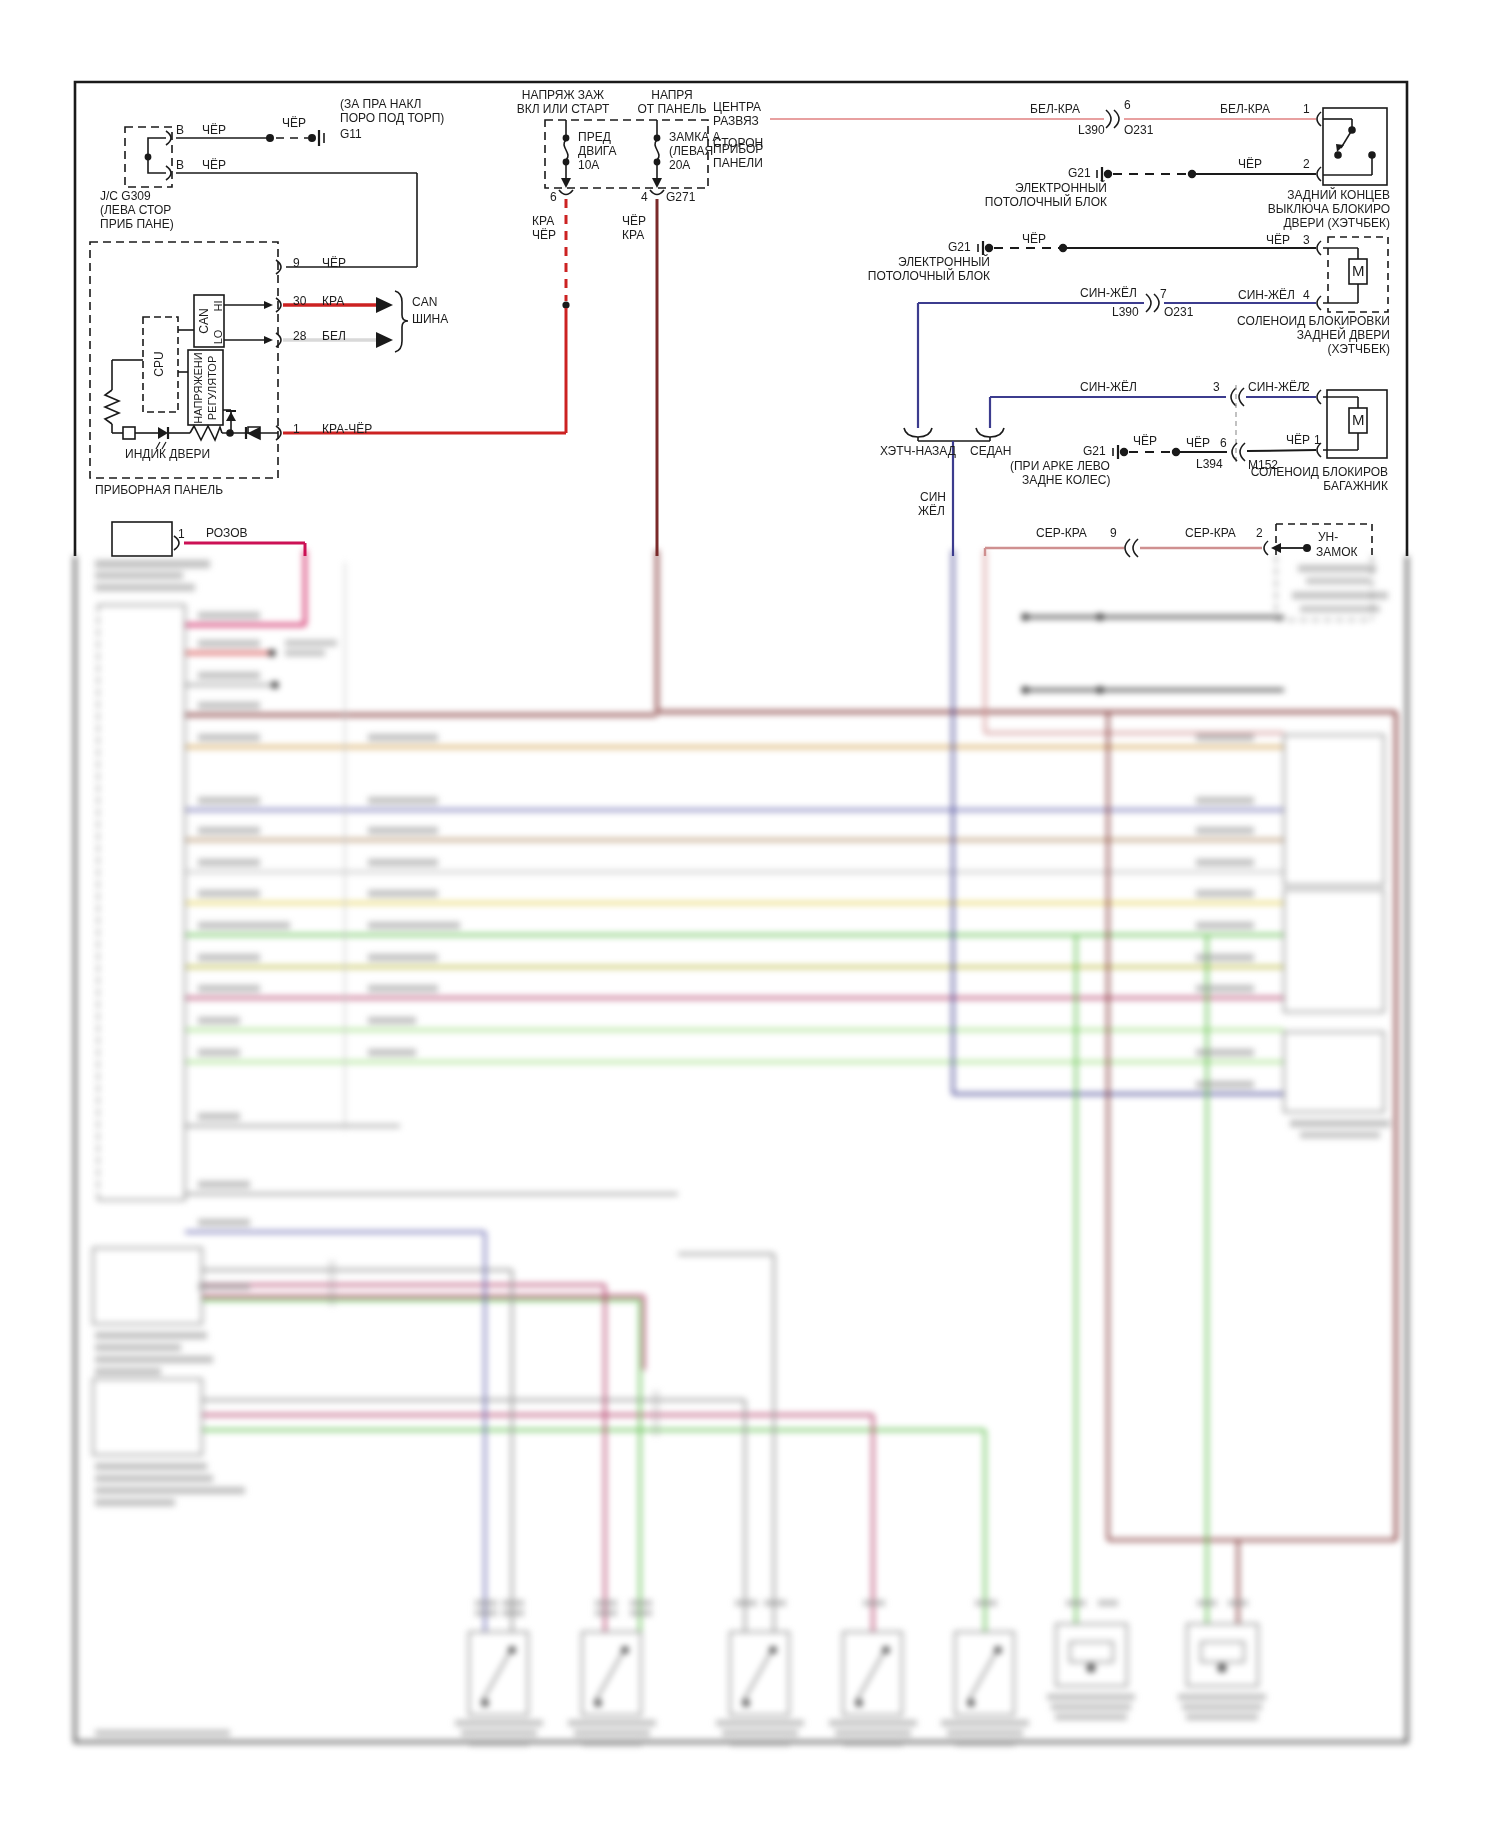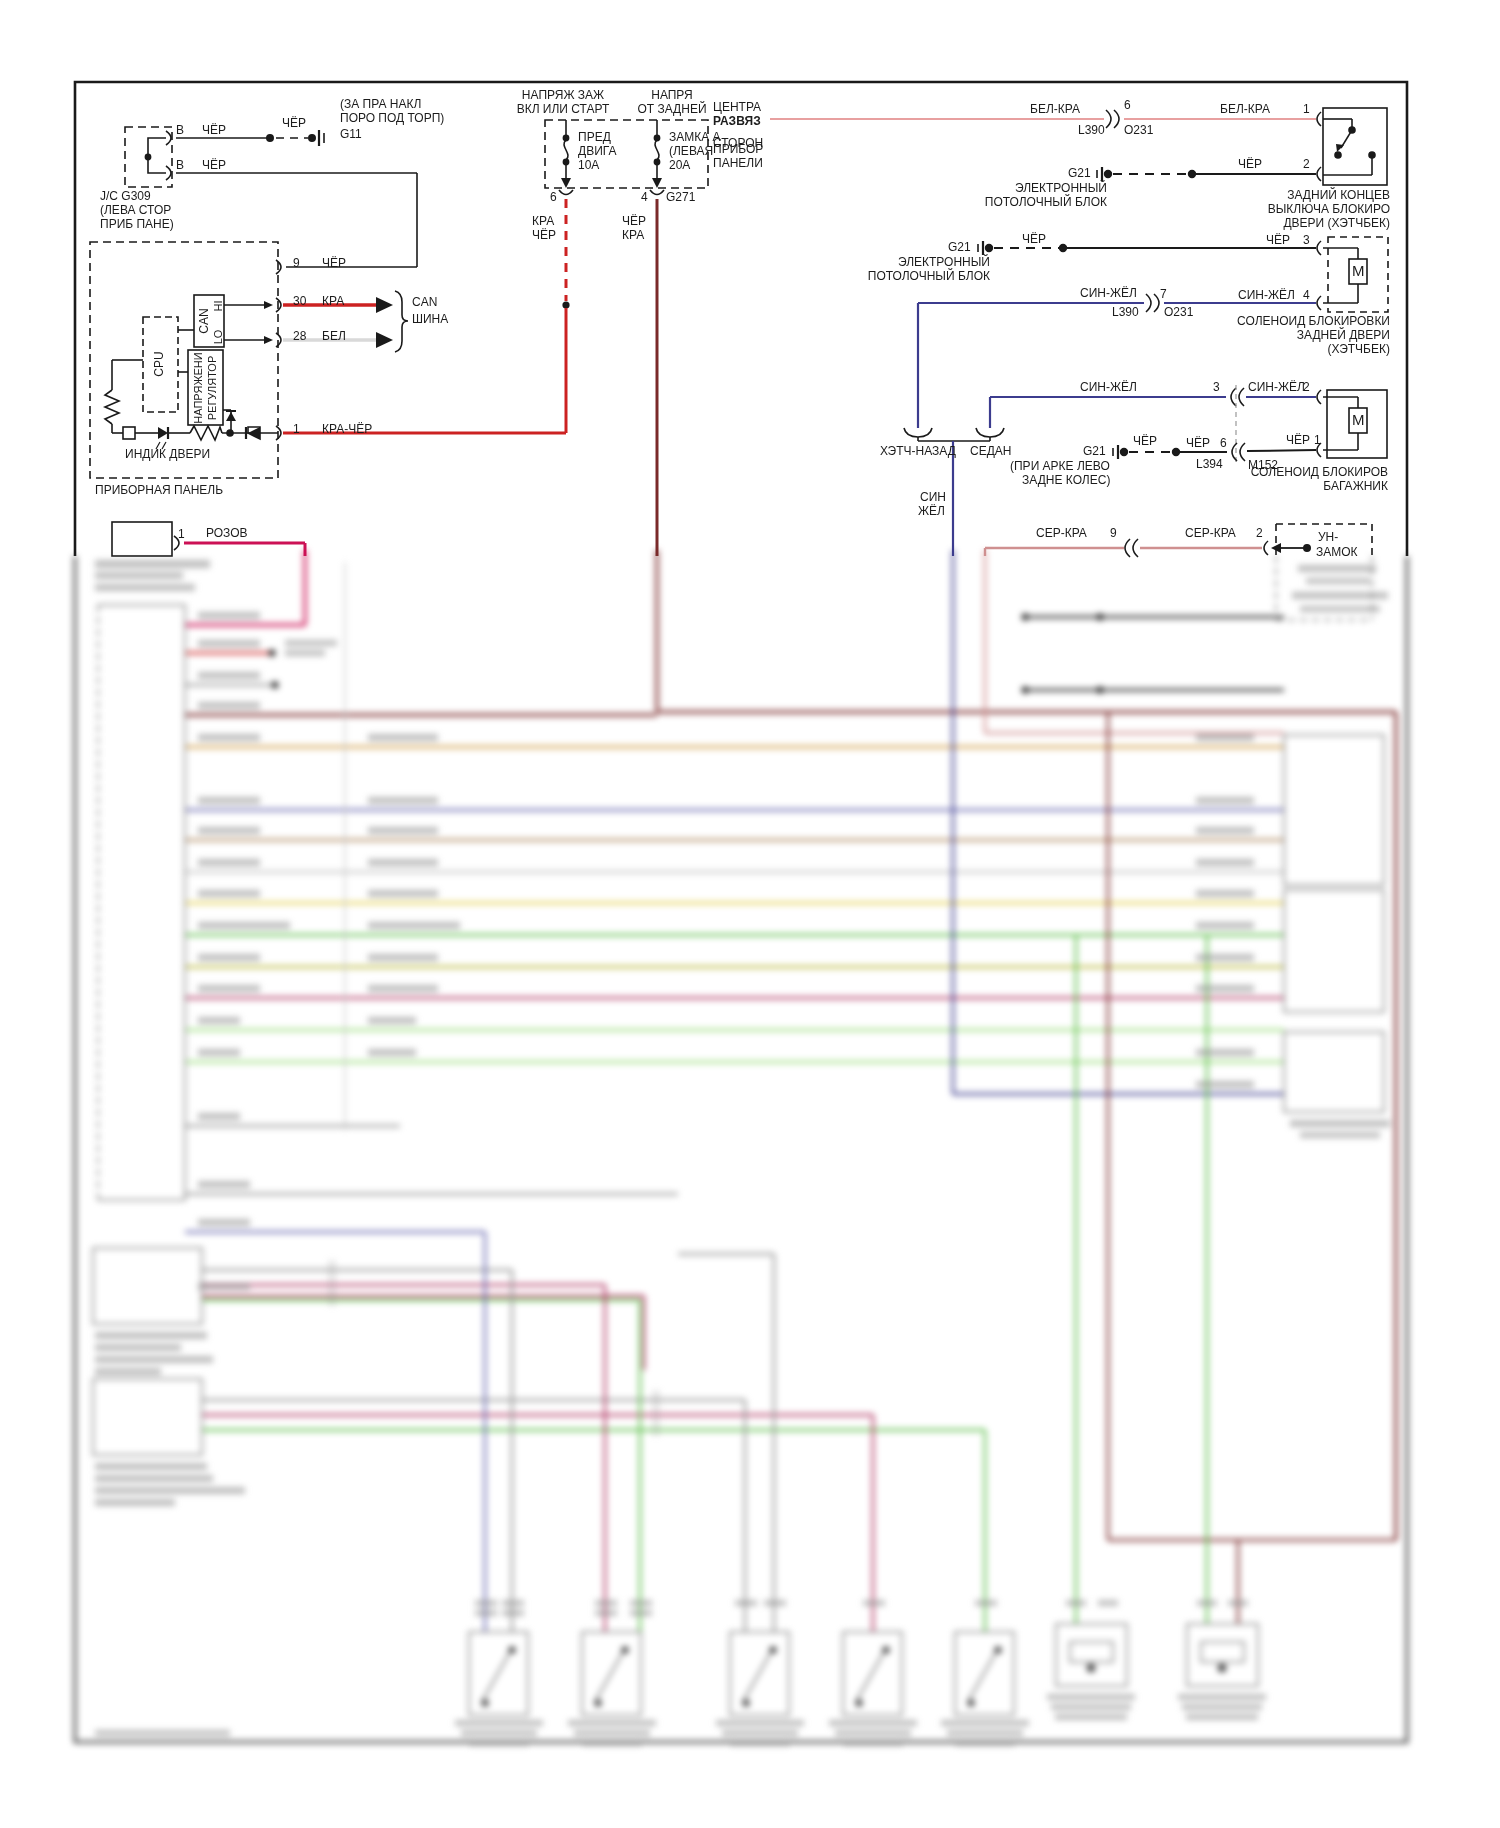--- a/index.html
+++ b/index.html
@@ -469,29 +469,29 @@
   <div class="lbl" style="left:340px;top:128px">G11</div>
   <div class="lbl" style="left:176px;top:159px">В</div>
   <div class="lbl" style="left:202px;top:159px">ЧЁР</div>
   <div class="lbl" style="left:100px;top:190px">J/C G309</div>
   <div class="lbl" style="left:100px;top:204px">(ЛЕВА СТОР</div>
   <div class="lbl" style="left:100px;top:218px">ПРИБ ПАНЕ)</div>
 
   <div class="lbl c" style="left:563px;top:89px">НАПРЯЖ ЗАЖ</div>
   <div class="lbl c" style="left:563px;top:103px">ВКЛ ИЛИ СТАРТ</div>
   <div class="lbl c" style="left:672px;top:89px">НАПРЯ</div>
-  <div class="lbl c" style="left:672px;top:103px">ОТ ЗАДНЕЙ</div>
+  <div class="lbl c" style="left:672px;top:103px">ОТ ПАНЕЛЬ</div>
   <div class="lbl" style="left:578px;top:131px">ПРЕД</div>
   <div class="lbl" style="left:578px;top:145px">ДВИГА</div>
   <div class="lbl" style="left:578px;top:159px">10А</div>
   <div class="lbl" style="left:669px;top:131px">ЗАМКА А</div>
   <div class="lbl" style="left:669px;top:145px">(ЛЕВАЯ</div>
   <div class="lbl" style="left:669px;top:159px">20А</div>
   <div class="lbl" style="left:713px;top:101px">ЦЕНТРА</div>
-  <div class="lbl" style="left:713px;top:115px;font-weight:bold">РАЗВЯЗ</div>
+  <div class="lbl" style="left:713px;top:115px;font-weight:normal">РАЗВЯЗ</div>
   <div class="lbl" style="left:713px;top:137px">СТОРОН</div>
   <div class="lbl" style="left:713px;top:143px">ПРИБОР</div>
   <div class="lbl" style="left:713px;top:157px">ПАНЕЛИ</div>
   <div class="lbl" style="left:550px;top:191px">6</div>
   <div class="lbl" style="left:641px;top:191px">4</div>
   <div class="lbl" style="left:666px;top:191px">G271</div>
   <div class="lbl" style="left:532px;top:215px">КРА</div>
   <div class="lbl" style="left:532px;top:229px">ЧЁР</div>
   <div class="lbl" style="left:622px;top:215px">ЧЁР</div>
   <div class="lbl" style="left:622px;top:229px">КРА</div>

